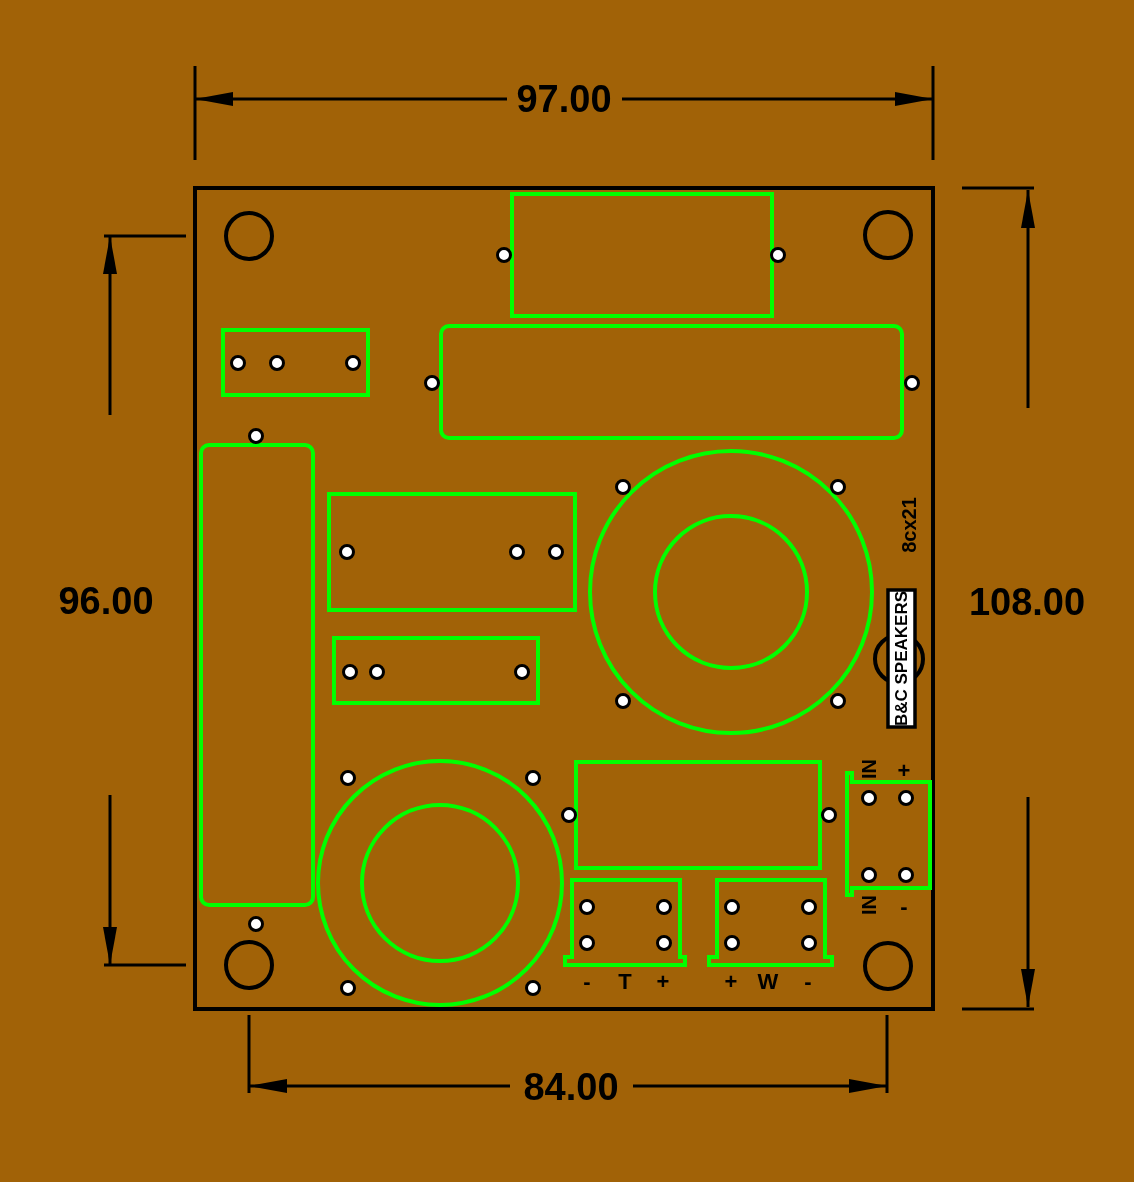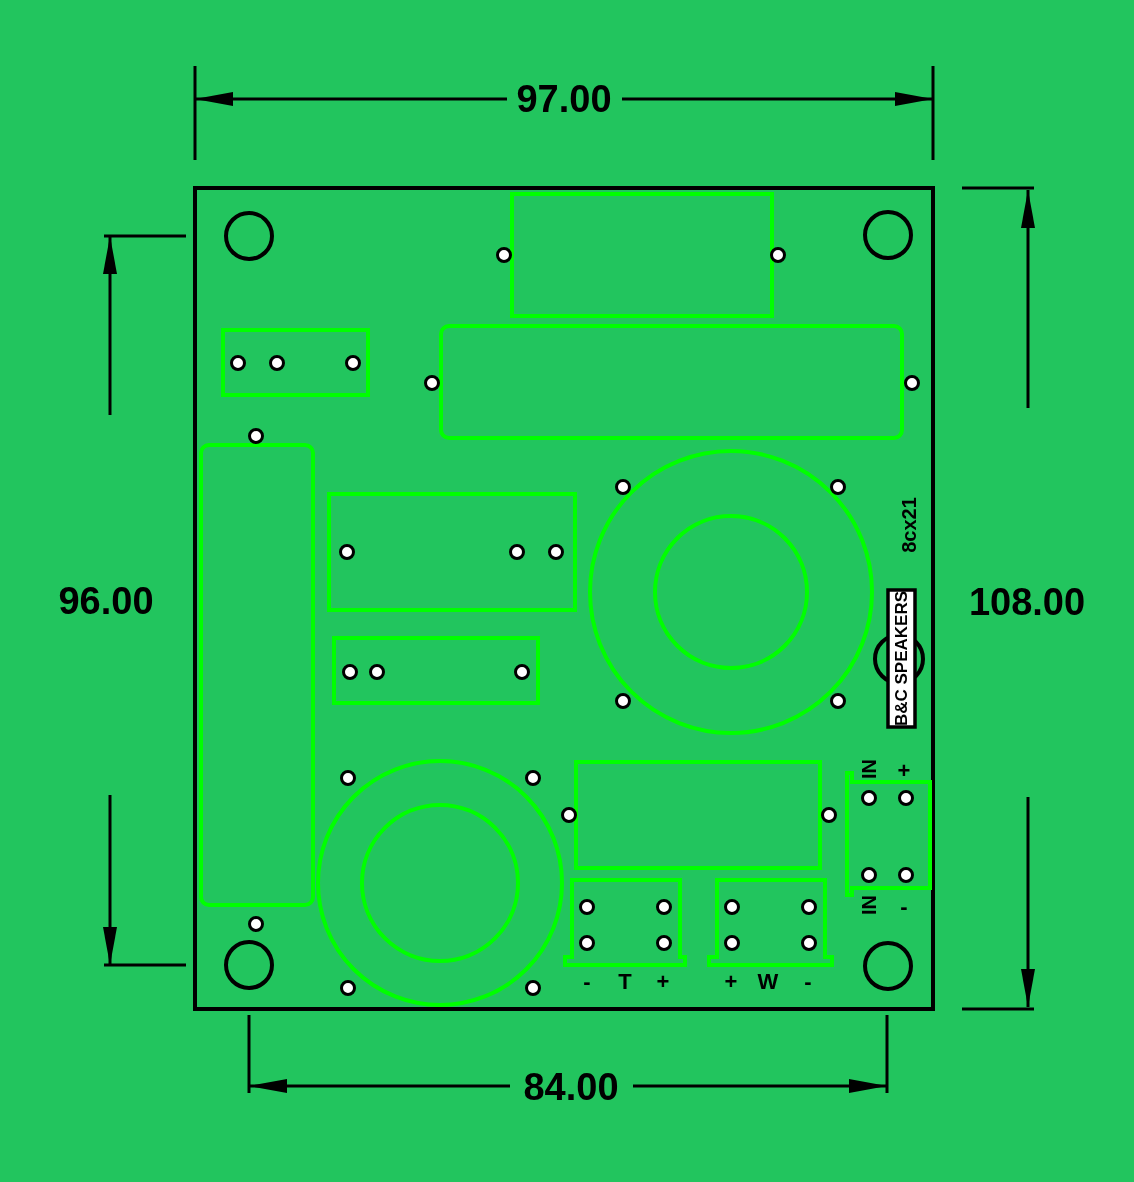--- a/index.html
+++ b/index.html
@@ -1,16 +1,16 @@
 <!DOCTYPE html>
 <html><head>
 <meta charset="utf-8">
 <style>
   html,body{margin:0;padding:0;background:#ffffff;}
-  .stage{position:relative;width:1134px;height:1182px;background:#22c55e;overflow:hidden;
+  .stage{position:relative;width:1134px;height:1182px;background:#a16207;overflow:hidden;
          font-family:"Liberation Sans",sans-serif;}
   svg text{font-family:"Liberation Sans",sans-serif;fill:#000;}
   .dim-text{font-size:38px;font-weight:bold;}
   .pad-text{font-size:22px;font-weight:bold;}
   .rot-text{font-size:20px;font-weight:bold;}
   .brand-text{font-size:17px;font-weight:bold;}
   .blk{stroke:#000;fill:none;}
   .grn{stroke:#00ff00;fill:none;stroke-width:4;}
   .pad{stroke:#000;fill:#fff;stroke-width:3;}
   .dim{stroke:#000;fill:none;stroke-width:3;}

